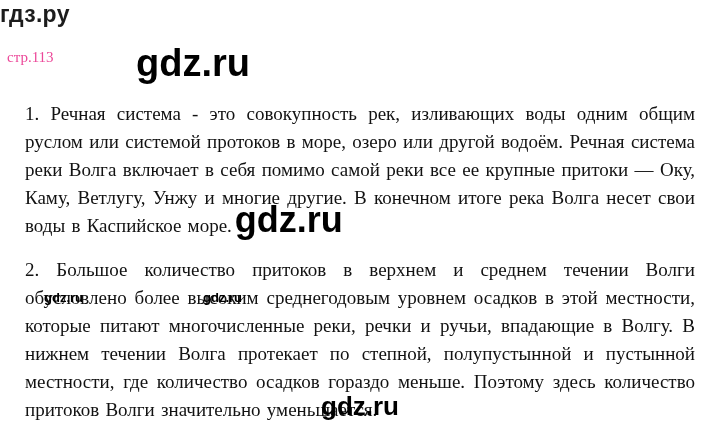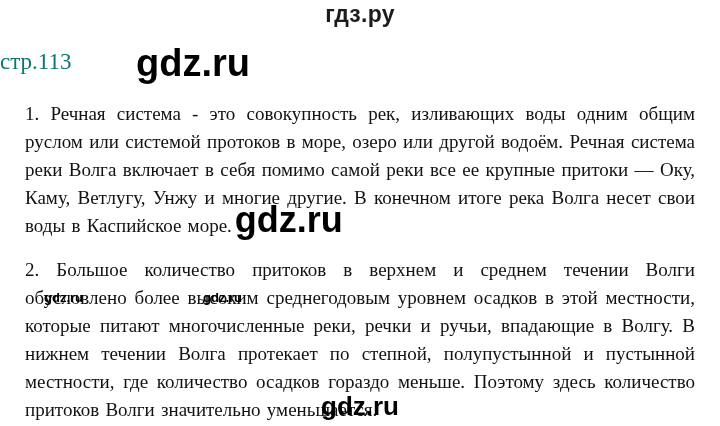--- a/index.html
+++ b/index.html
@@ -14,33 +14,32 @@
     background: #ffffff;
     overflow: hidden;
     font-family: "Liberation Serif", serif;
     color: #121212;
   }
   .site-logo-top {
     position: absolute;
     top: 1px;
     left: 0;
     width: 100%;
-    text-align: center;
     font-family: "Liberation Sans", sans-serif;
     font-weight: bold;
     font-size: 23px;
     letter-spacing: 0.3px;
     color: #1c1c1c;
   }
   .page-label {
     position: absolute;
     top: 49px;
-    left: 0;
-    font-size: 23px;
-    color: #0f766e;
+    left: 7px;
+    font-size: 15px;
+    color: #ec4899;
   }
   .wm {
     font-family: "Liberation Sans", sans-serif;
     font-weight: bold;
     color: #000000;
     white-space: nowrap;
   }
   .wm-large-top {
     position: absolute;
     top: 44px;

